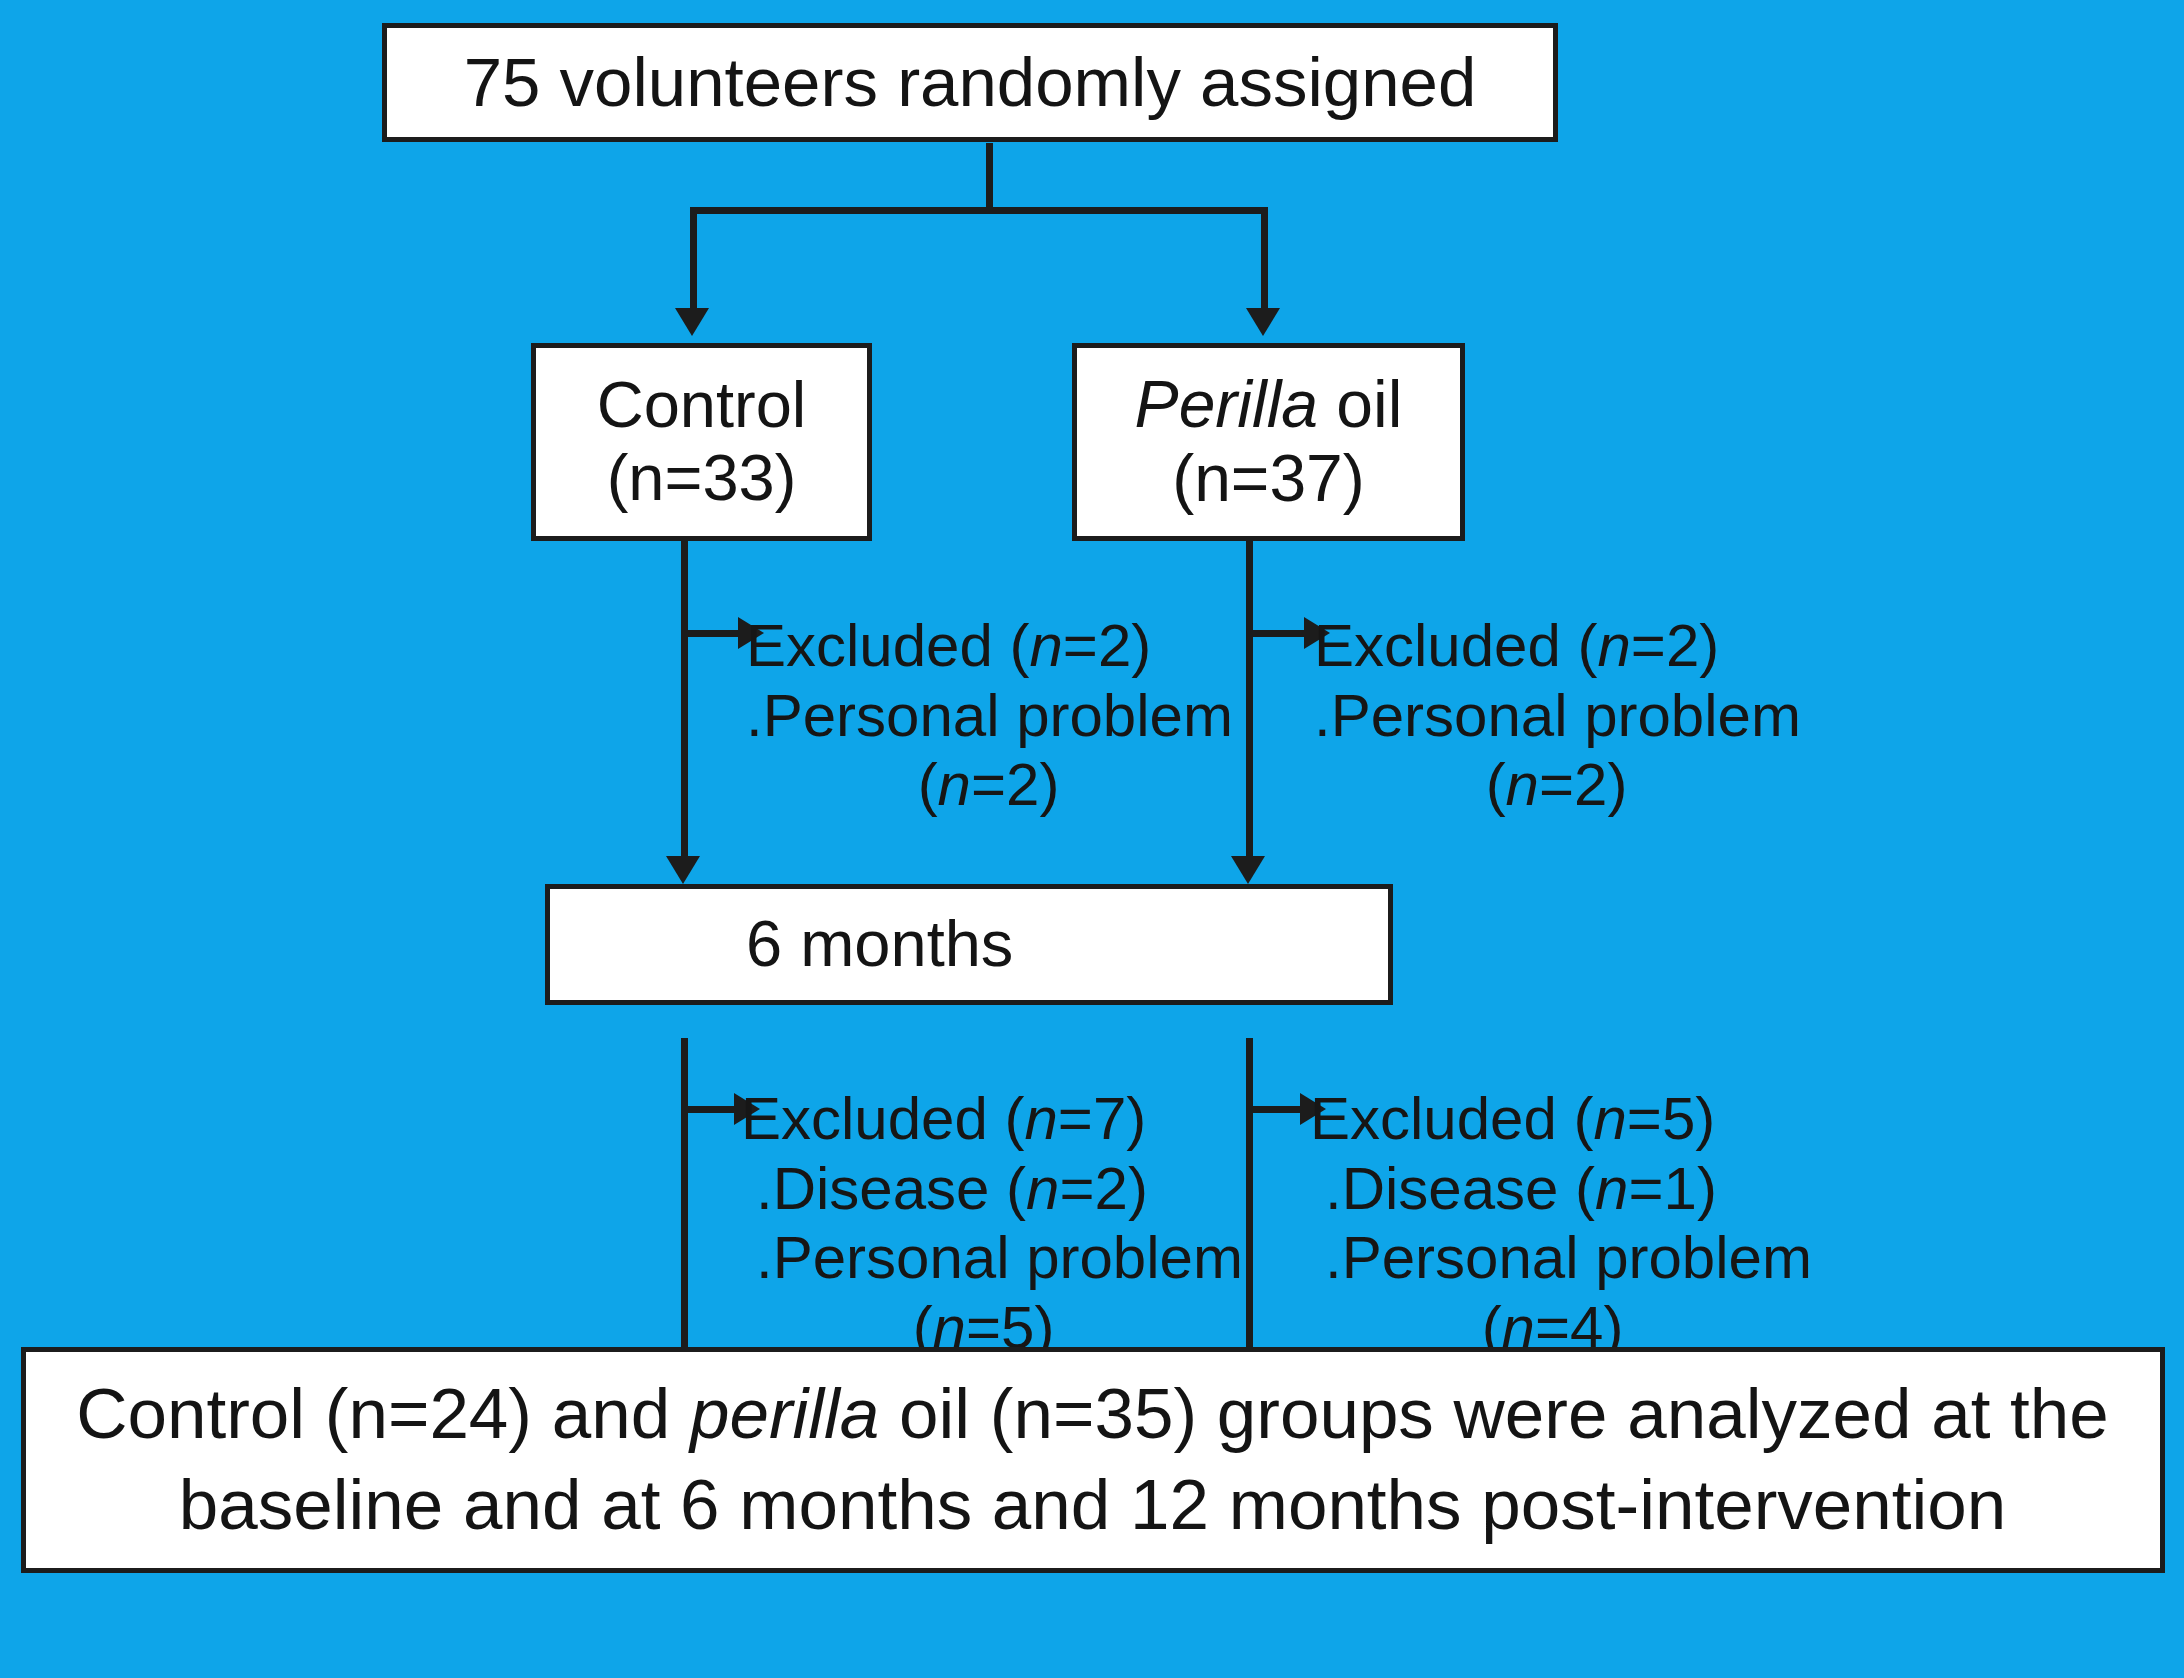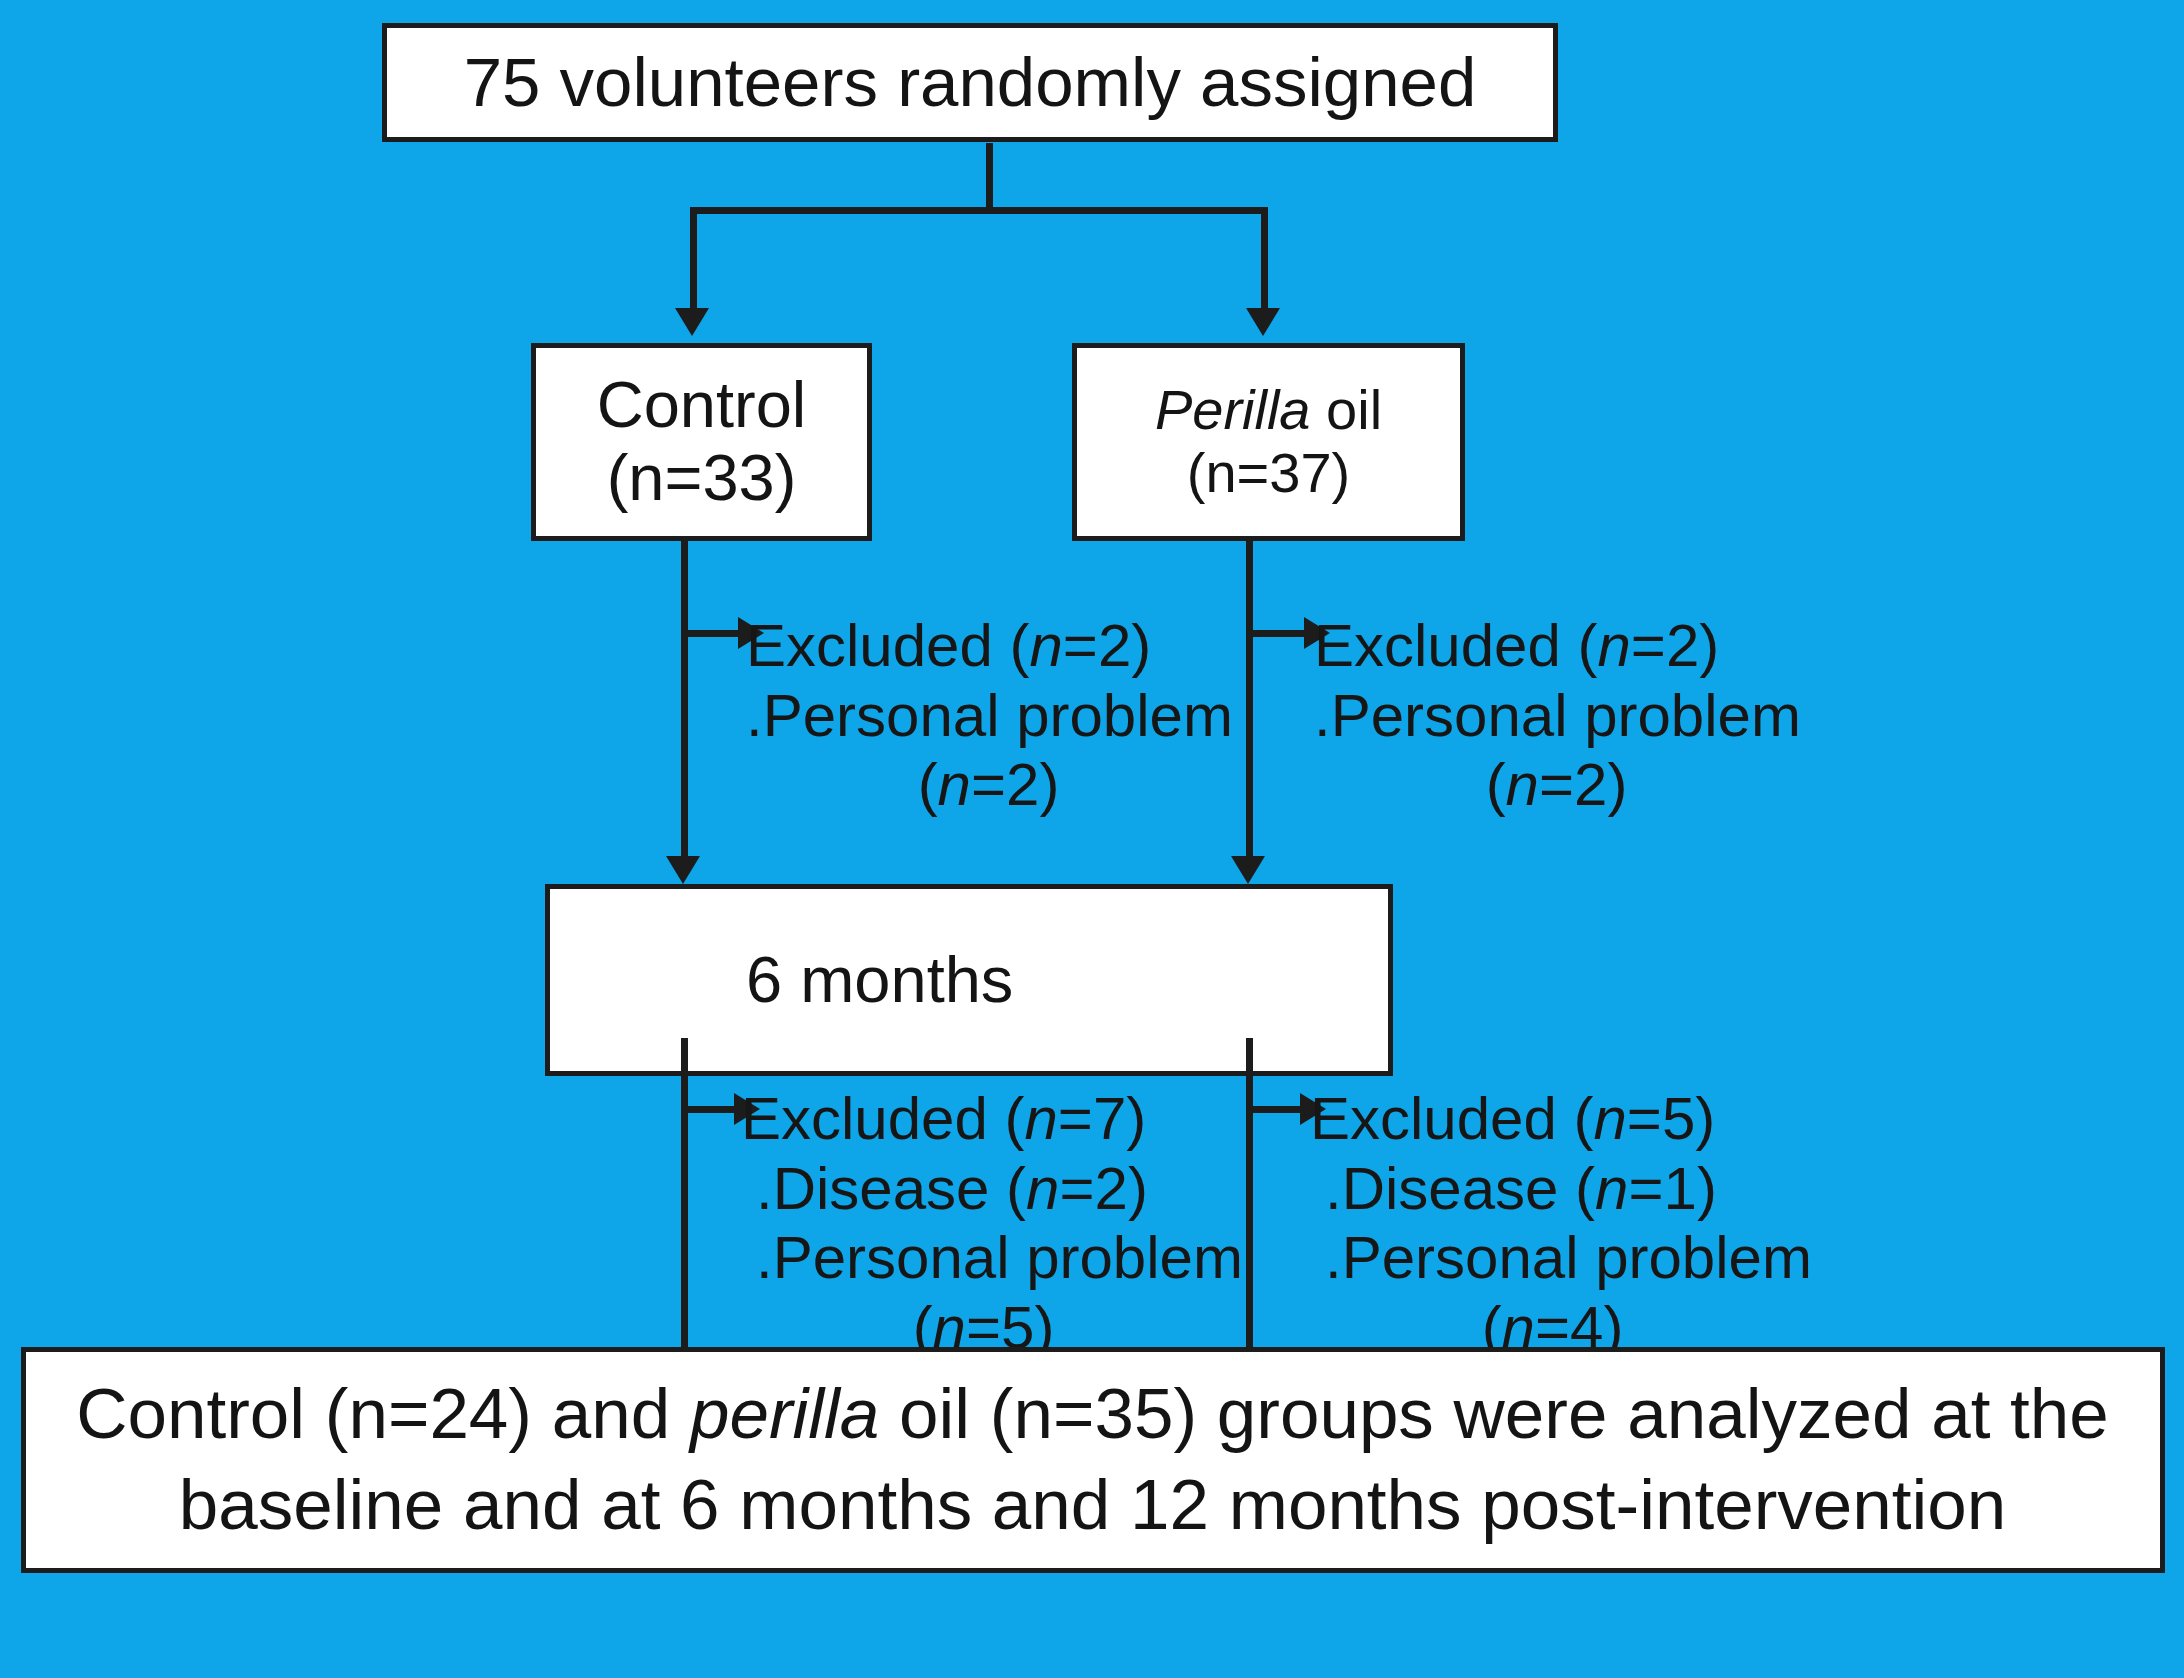--- a/index.html
+++ b/index.html
@@ -36,24 +36,24 @@
   #box-top {
     left: 382px; top: 23px; width: 1176px; height: 119px;
     font-size: 69px;
   }
   #box-control {
     left: 531px; top: 343px; width: 341px; height: 198px;
     font-size: 65px;
   }
   #box-perilla {
     left: 1072px; top: 343px; width: 393px; height: 198px;
-    font-size: 56px;
+    font-size: 66px;
   }
   #box-sixmonths {
-    left: 545px; top: 884px; width: 848px; height: 192px;
+    left: 545px; top: 884px; width: 848px; height: 121px;
     font-size: 65px;
     align-items: flex-start;
     justify-content: center;
     padding-left: 196px;
   }
   #box-bottom {
     left: 20.5px; top: 1347px; width: 2144px; height: 226px;
     font-size: 71px;
     line-height: 1.28;
   }

